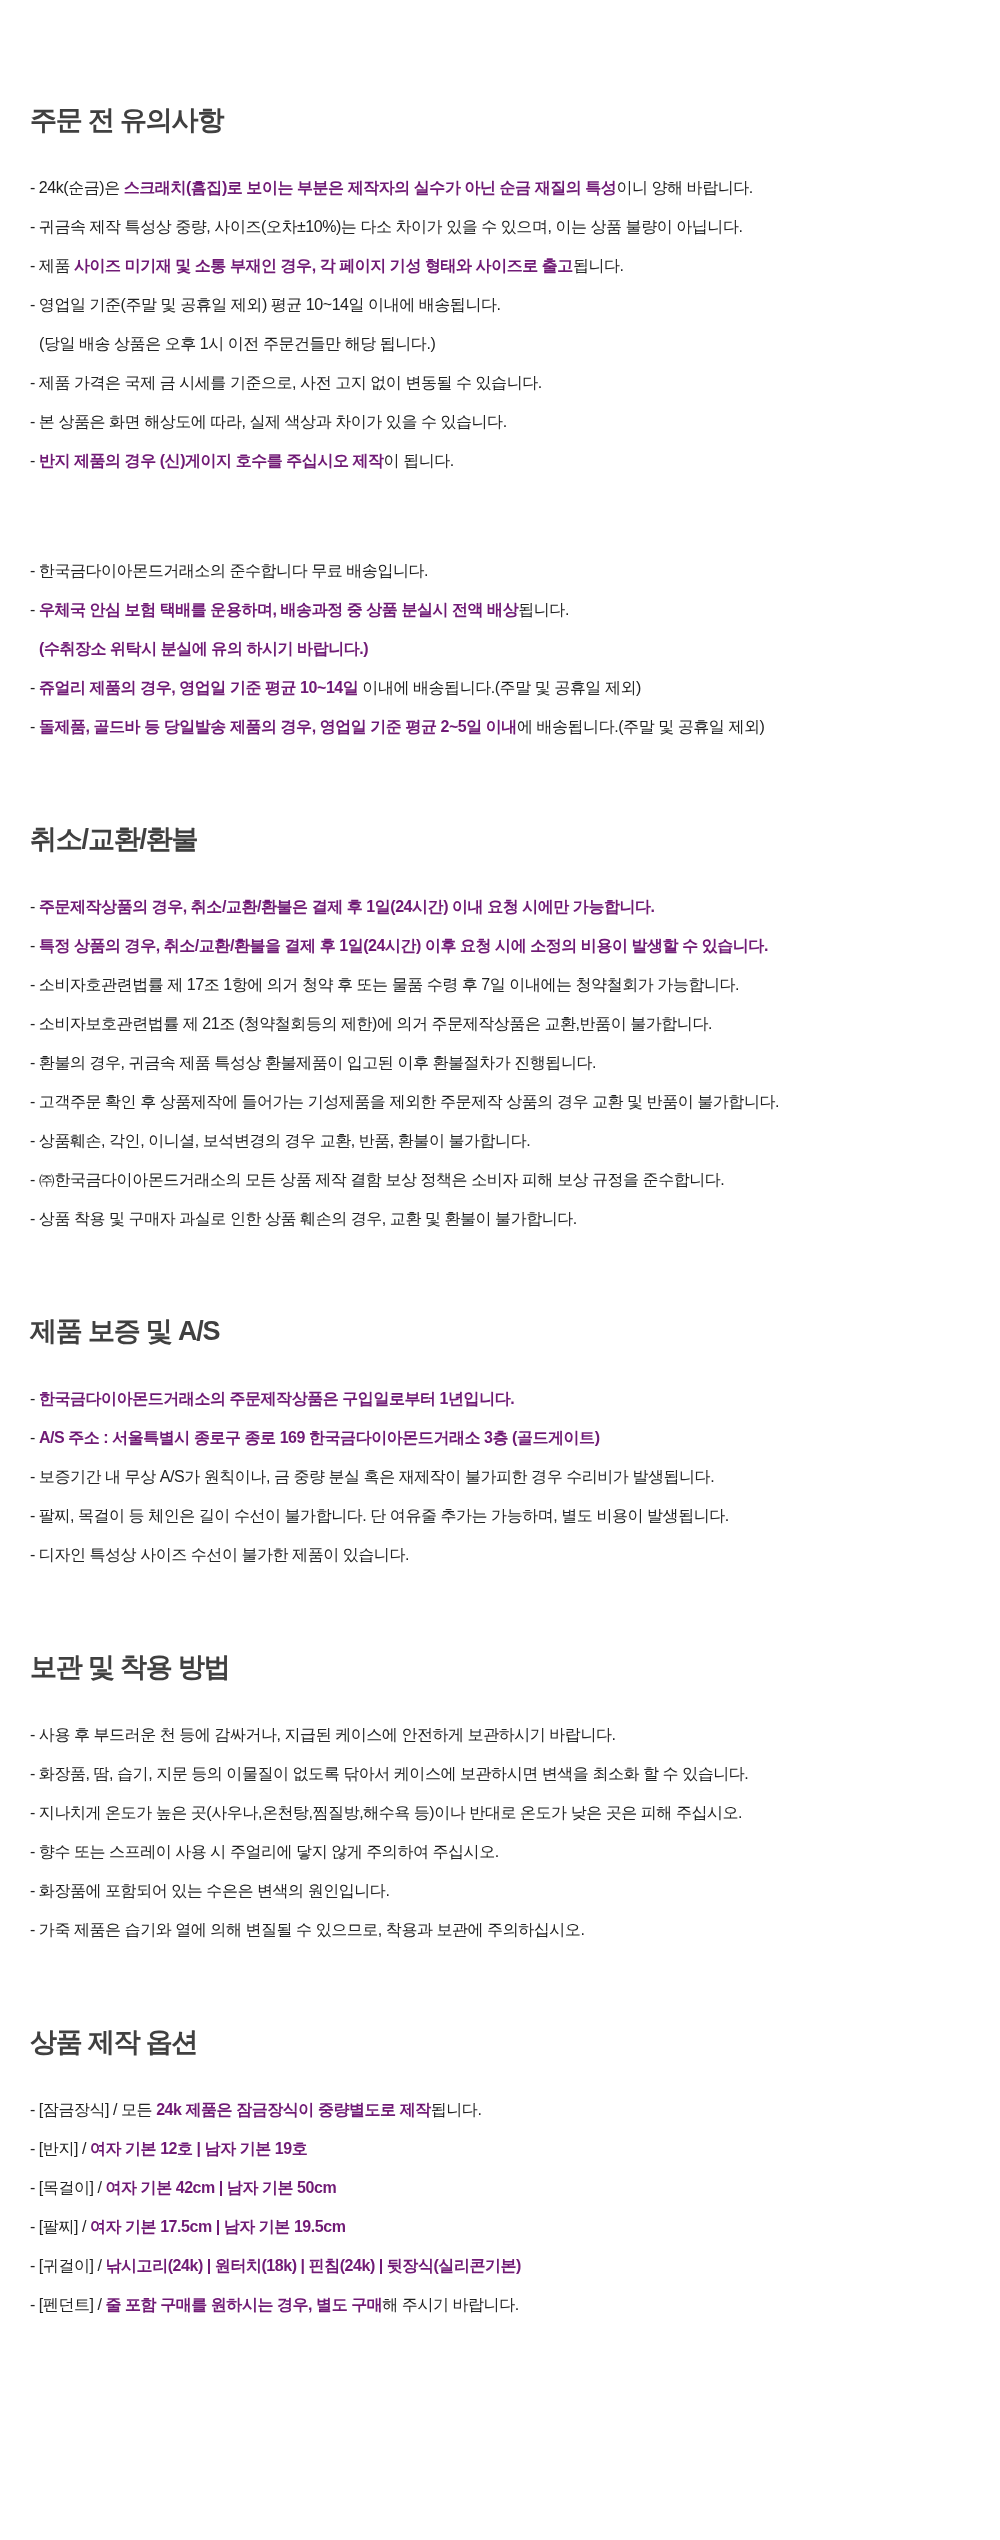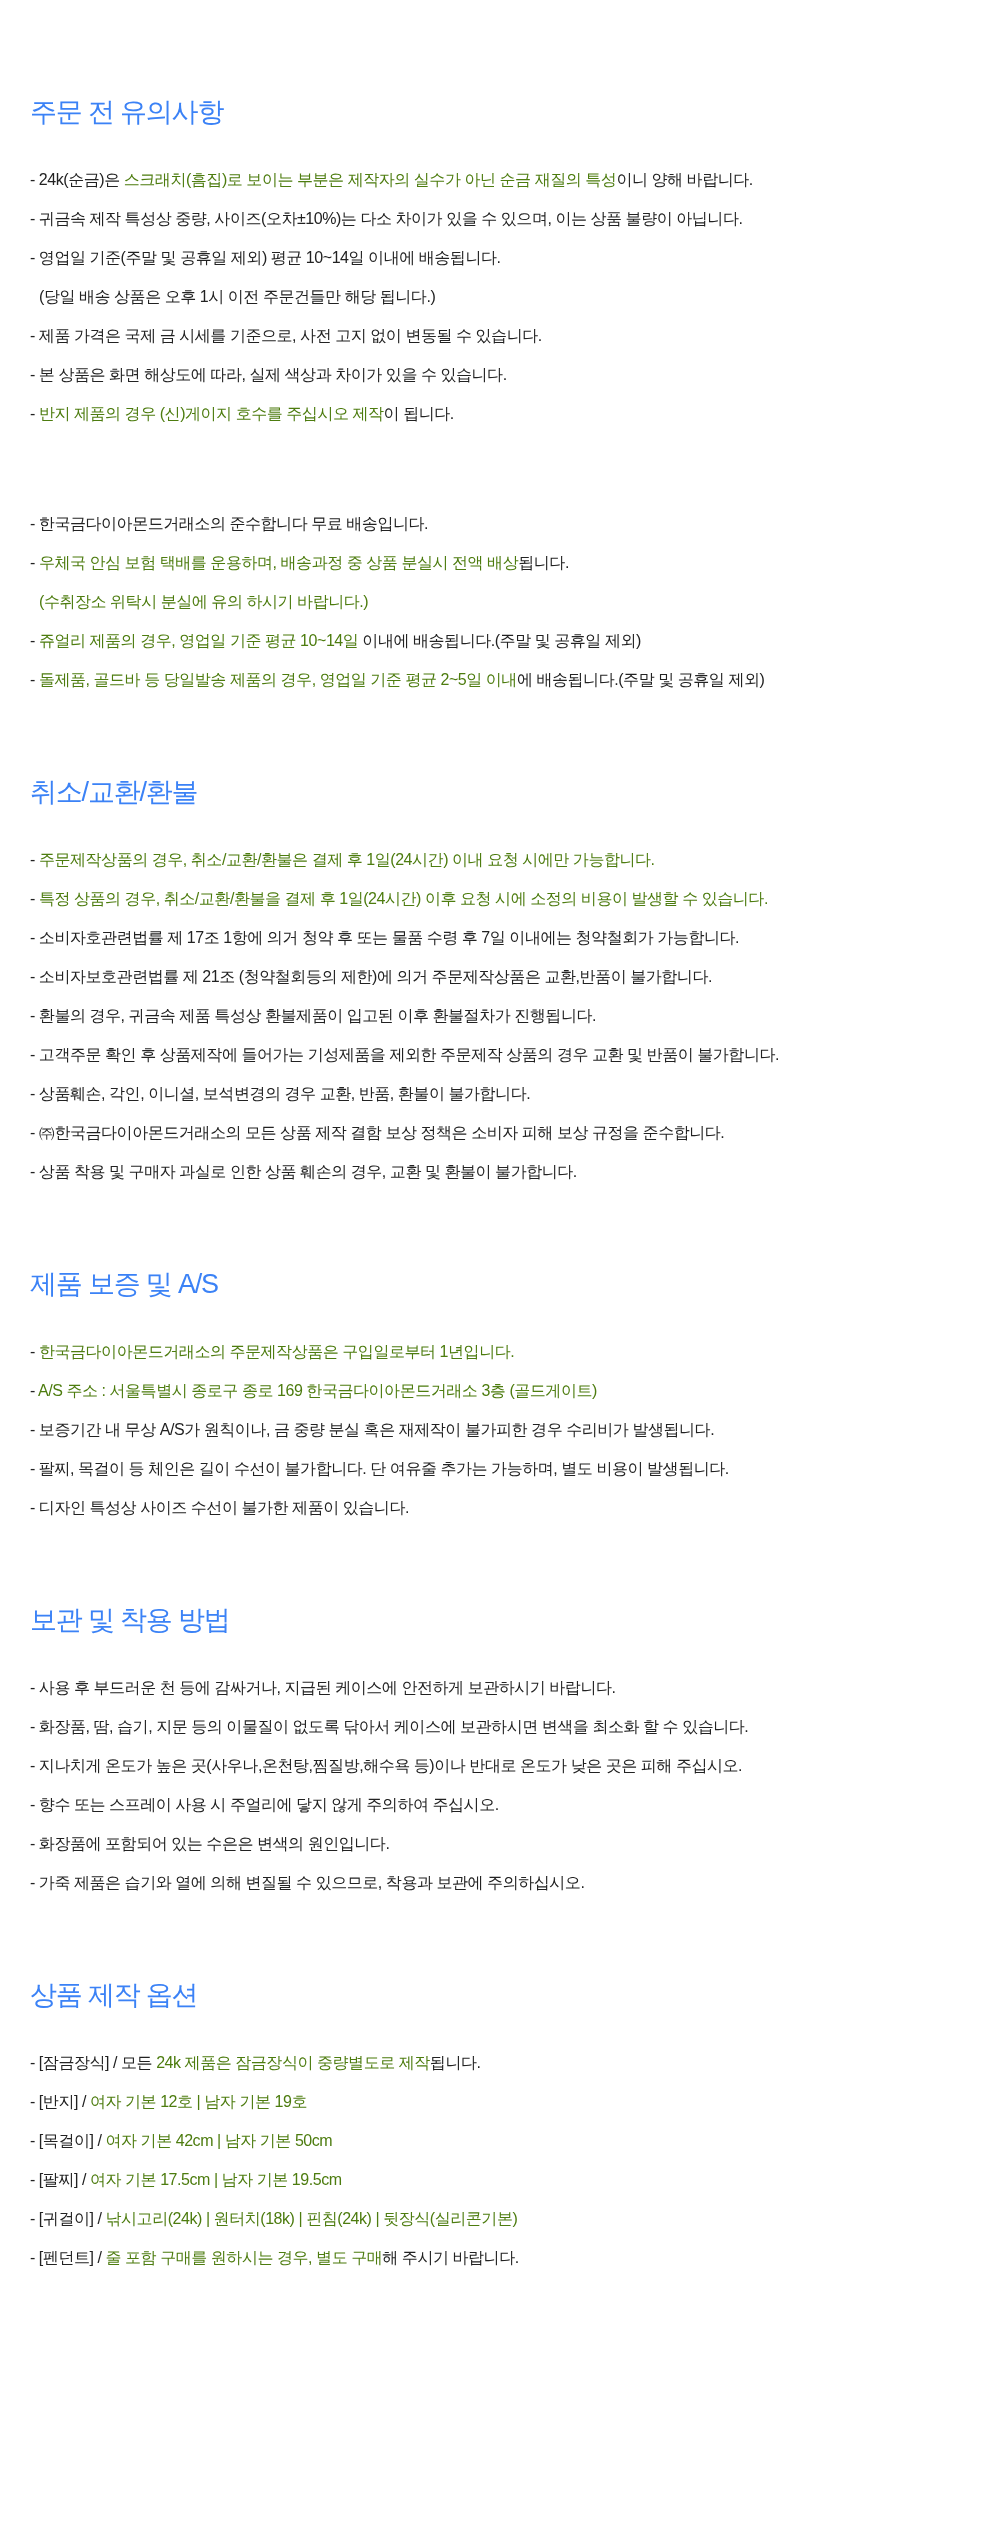--- a/index.html
+++ b/index.html
@@ -11,47 +11,48 @@
     font-family: "Liberation Sans", "DejaVu Sans", sans-serif;
   }
   .page {
     box-sizing: border-box;
     padding: 86px 10px 0 30px;
   }
   .notice-section { margin: 0 0 71px 0; }
   .section-title {
     font-size: 27px;
     line-height: 44px;
-    font-weight: 400;
-    color: #3b82f6;
+    font-weight: 700;
+    color: #404040;
     letter-spacing: -1.2px;
-    margin: 4px 0 26px 0;
+    margin: 12px 0 26px 0;
   }
   .item-list { margin: 0; padding: 0; }
   .notice-item {
     font-size: 16px;
     line-height: 39px;
     color: #222222;
     letter-spacing: -0.45px;
     white-space: nowrap;
   }
   .notice-item.indent { padding-left: 9px; }
   .seg { font-weight: 400; }
-  .seg.bold { font-weight: 400; color: #4d7c0f; }
+  .seg.bold { font-weight: 700; color: #701a75; }
 </style>
 </head>
 <body>
 
 <div class="page">
   <main>
       <section class="notice-section">
         <h2 class="section-title">주문 전 유의사항</h2>
         <div class="item-list">
           <div class="notice-item"><span class="seg">- 24k(순금)은 </span><span class="seg bold">스크래치(흠집)로 보이는 부분은 제작자의 실수가 아닌 순금 재질의 특성</span><span class="seg">이니 양해 바랍니다.</span></div>
           <div class="notice-item"><span class="seg">- 귀금속 제작 특성상 중량, 사이즈(오차±10%)는 다소 차이가 있을 수 있으며, 이는 상품 불량이 아닙니다.</span></div>
+          <div class="notice-item"><span class="seg">- 제품 </span><span class="seg bold">사이즈 미기재 및 소통 부재인 경우, 각 페이지 기성 형태와 사이즈로 출고</span><span class="seg">됩니다.</span></div>
           <div class="notice-item"><span class="seg">- 영업일 기준(주말 및 공휴일 제외) 평균 10~14일 이내에 배송됩니다.</span></div>
           <div class="notice-item indent"><span class="seg">(당일 배송 상품은 오후 1시 이전 주문건들만 해당 됩니다.)</span></div>
           <div class="notice-item"><span class="seg">- 제품 가격은 국제 금 시세를 기준으로, 사전 고지 없이 변동될 수 있습니다.</span></div>
           <div class="notice-item"><span class="seg">- 본 상품은 화면 해상도에 따라, 실제 색상과 차이가 있을 수 있습니다.</span></div>
           <div class="notice-item"><span class="seg">- </span><span class="seg bold">반지 제품의 경우 (신)게이지 호수를 주십시오 제작</span><span class="seg">이 됩니다.</span></div>
         </div>
       </section>
       <section class="notice-section">
         <div class="item-list">
           <div class="notice-item"><span class="seg">- 한국금다이아몬드거래소의 준수합니다 무료 배송입니다.</span></div>

